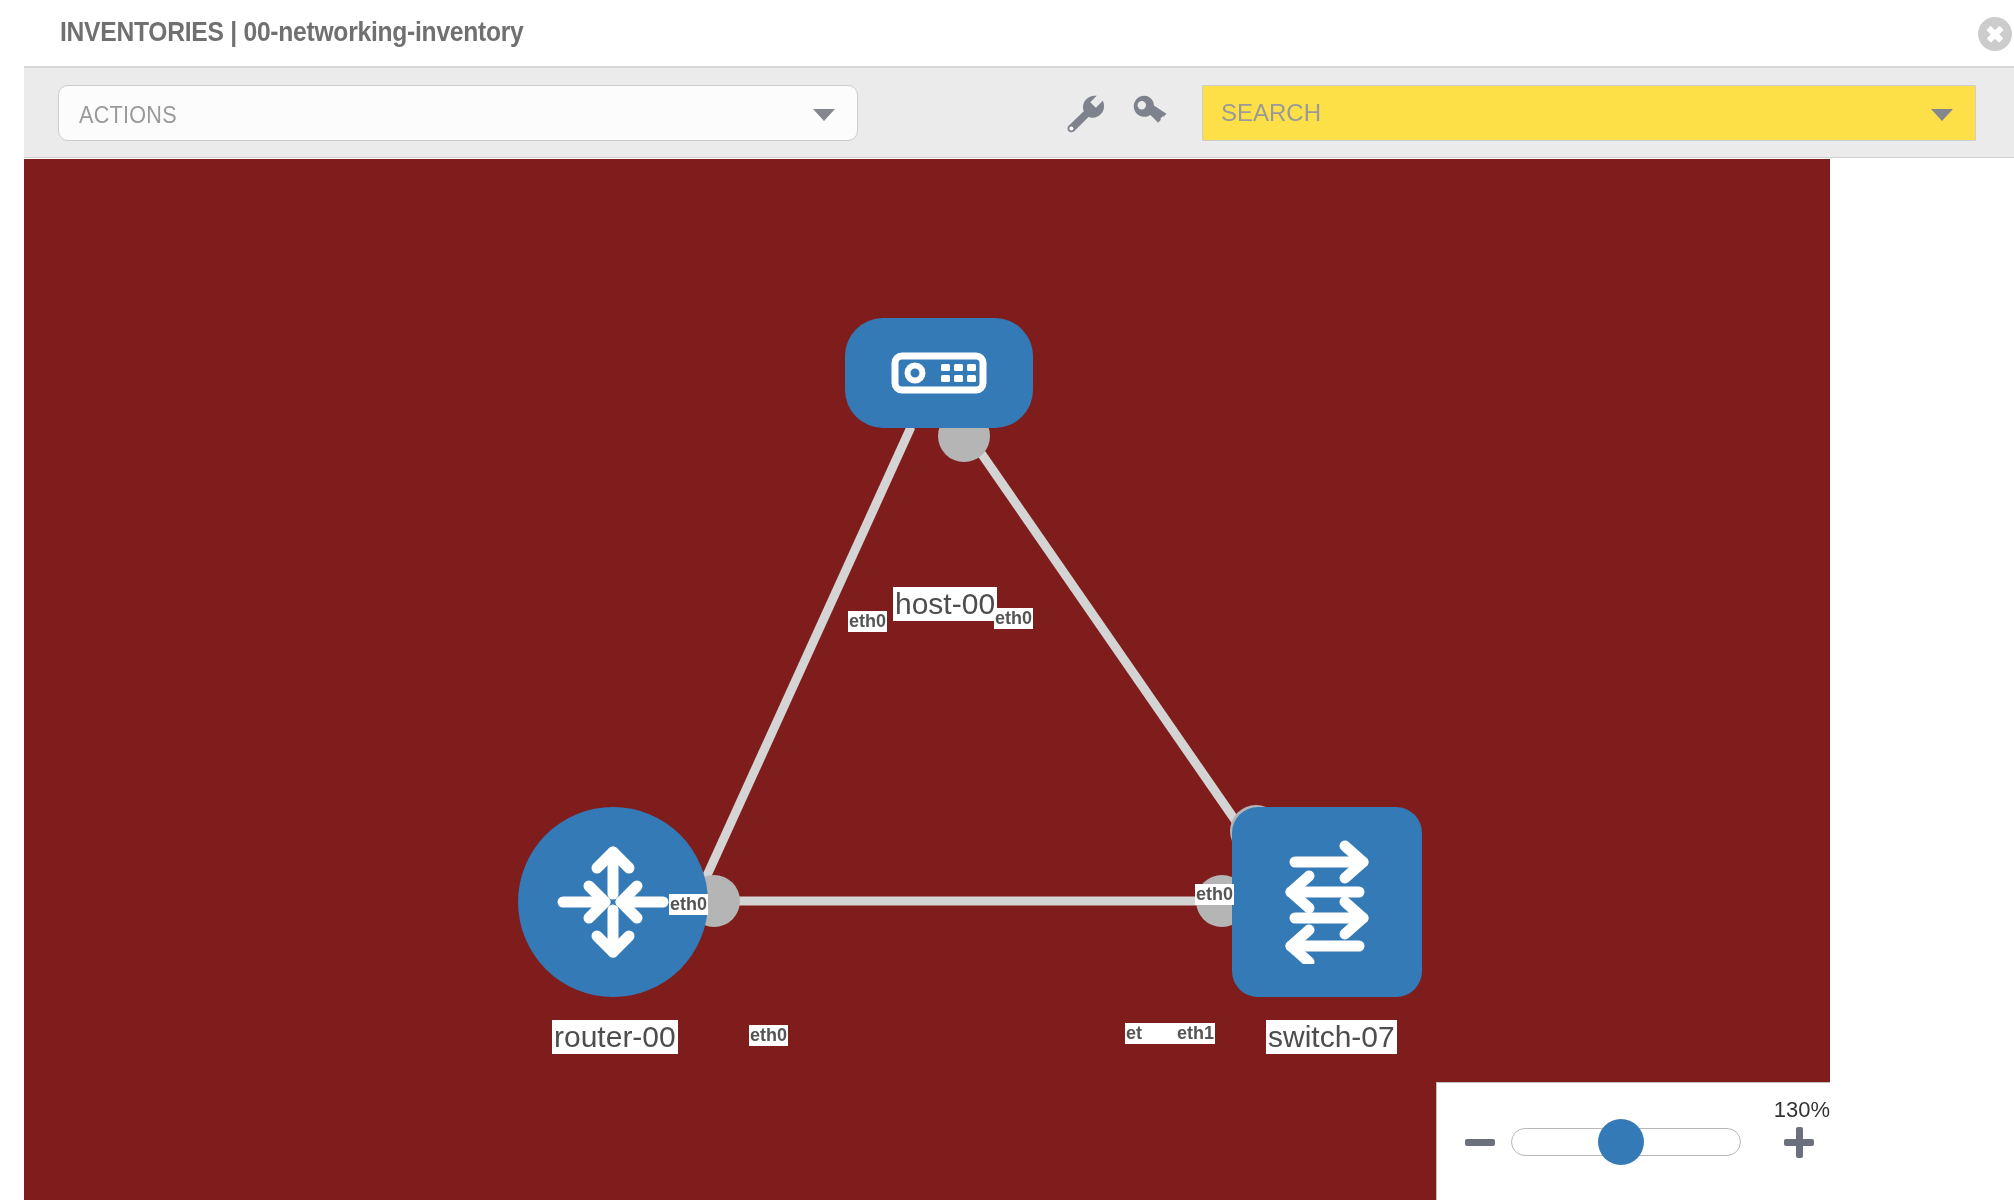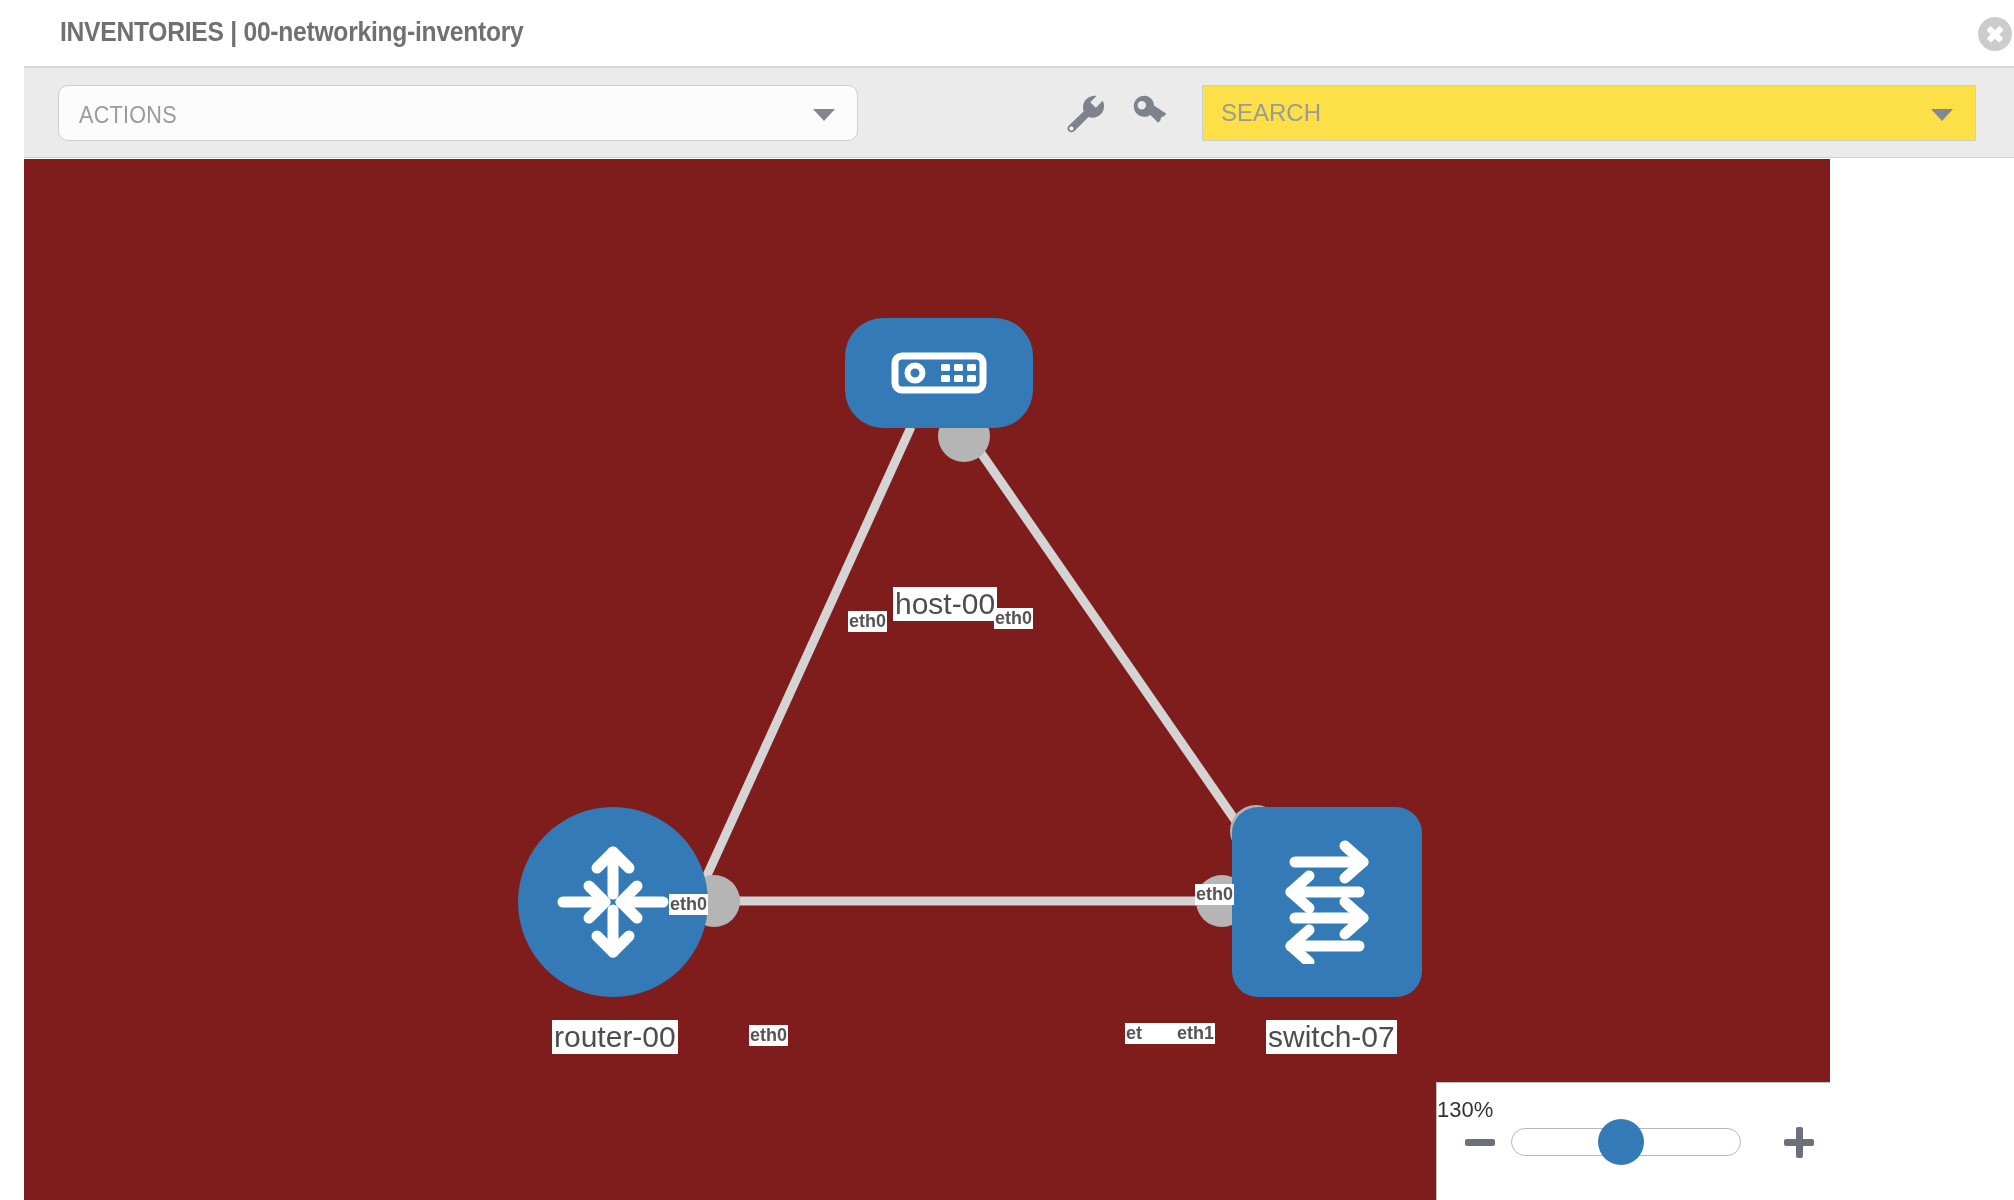--- a/index.html
+++ b/index.html
@@ -161,21 +161,21 @@
   
   .zoom-panel {
     position: absolute; right: 0; bottom: 0;
     width: 394px; height: 118px;
     background: #ffffff;
     border-top: 1px solid #bfbfbf;
     border-left: 1px solid #bfbfbf;
   }
   .zoom-value {
     position: absolute; left: 0; right: 0; top: 14px;
-    text-align: left;
+    text-align: right;
     font-size: 22px; color: #333333;
   }
   .zoom-minus, .zoom-plus {
     position: absolute; top: 42px;
     width: 34px; height: 34px; cursor: pointer;
   }
   .zoom-minus { left: 26px; }
   .zoom-plus  { right: 14px; }
   .zoom-minus::before, .zoom-plus::before, .zoom-plus::after {
     content: ""; position: absolute; background: #6b707c;

